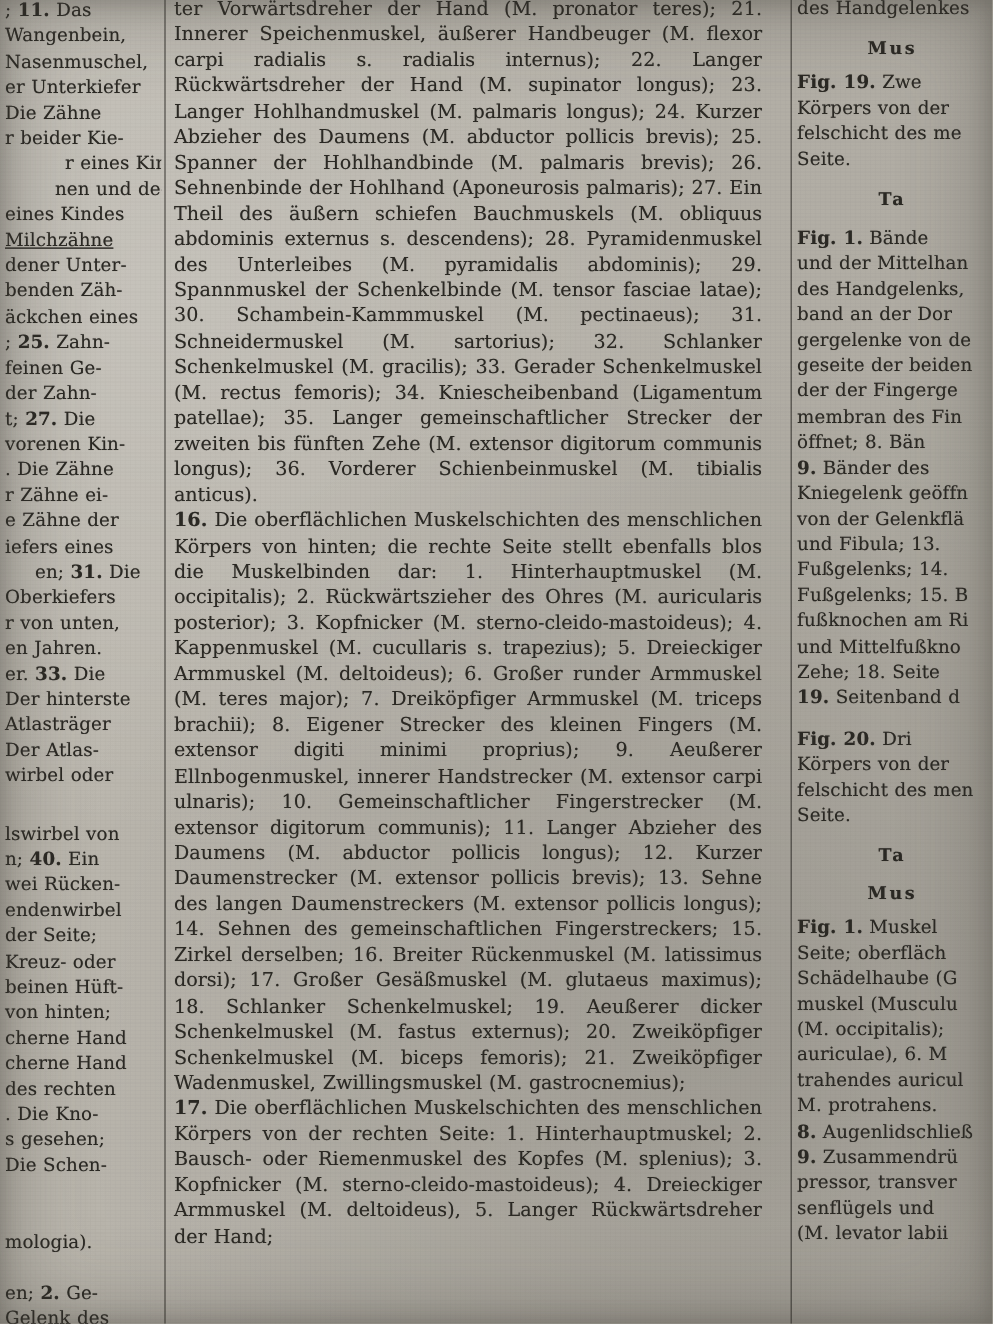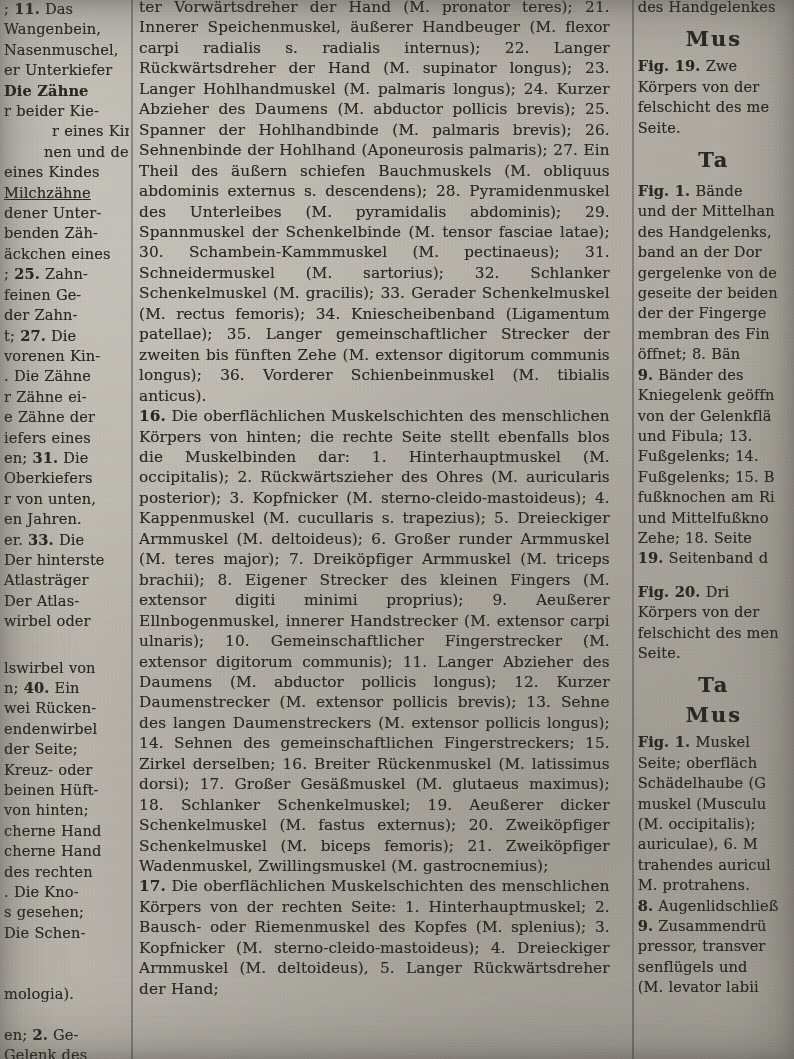--- a/index.html
+++ b/index.html
@@ -83,21 +83,21 @@
   .lat { font-family: "DejaVu Serif", serif; letter-spacing: 0px; }
   .heading {
     text-align: center;
     font-weight: 700;
     font-size: 16px;
     line-height: 26px;
     letter-spacing: 1px;
     color: #2b2924;
   }
   .heading.big {
-    font-size: 21px;
+    font-size: 14px;
     letter-spacing: 2px;
   }
   .gap { height: 9px; }
   .gap-sm { height: 4px; }
   .clip-top { margin-top: -3px; }
   
   .vig {
     position: absolute;
     inset: 0;
     pointer-events: none;
@@ -110,39 +110,39 @@
 <div class="page">
 
   <div class="columns">
 
     <div class="col col-left">
       <div class="txt clip-top" id="left-col">
           <div style="white-space: pre; min-height: 20.4px;">⁠; <b>11.</b> Das</div>
           <div style="white-space: pre; min-height: 20.4px;">Wangenbein,</div>
           <div style="white-space: pre; min-height: 20.4px;">Nasenmuschel,</div>
           <div style="white-space: pre; min-height: 20.4px;">er Unterkiefer</div>
-          <div style="white-space: pre; min-height: 20.4px; font-weight: bold;">Die Zähne</div>
+          <div style="white-space: pre; min-height: 20.4px;">Die Zähne</div>
           <div style="white-space: pre; min-height: 20.4px;">r beider Kie-</div>
           <div style="white-space: pre; min-height: 20.4px; margin-left: 48px;">r eines Kin-</div>
           <div style="white-space: pre; min-height: 20.4px; margin-left: 40px;">nen und de-</div>
           <div style="white-space: pre; min-height: 20.4px;">eines Kindes</div>
           <div style="white-space: pre; min-height: 20.4px; text-decoration: underline;">Milchzähne</div>
           <div style="white-space: pre; min-height: 20.4px;">dener Unter-</div>
           <div style="white-space: pre; min-height: 20.4px;">benden Zäh-</div>
           <div style="white-space: pre; min-height: 20.4px;">äckchen eines</div>
           <div style="white-space: pre; min-height: 20.4px;">; <b>25.</b> Zahn-</div>
           <div style="white-space: pre; min-height: 20.4px;">feinen Ge-</div>
           <div style="white-space: pre; min-height: 20.4px;">der Zahn-</div>
           <div style="white-space: pre; min-height: 20.4px;">t; <b>27.</b> Die</div>
           <div style="white-space: pre; min-height: 20.4px;">vorenen Kin-</div>
           <div style="white-space: pre; min-height: 20.4px;">. Die Zähne</div>
           <div style="white-space: pre; min-height: 20.4px;">r Zähne ei-</div>
           <div style="white-space: pre; min-height: 20.4px;">e Zähne der</div>
           <div style="white-space: pre; min-height: 20.4px;">iefers eines</div>
-          <div style="white-space: pre; min-height: 20.4px;">en; <b>31.</b> Die</div>
+          <div style="white-space: pre; min-height: 20.4px; margin-left: 24px;">en; <b>31.</b> Die</div>
           <div style="white-space: pre; min-height: 20.4px;">Oberkiefers</div>
           <div style="white-space: pre; min-height: 20.4px;">r von unten,</div>
           <div style="white-space: pre; min-height: 20.4px;">en Jahren.</div>
           <div style="white-space: pre; min-height: 20.4px;">er. <b>33.</b> Die</div>
           <div style="white-space: pre; min-height: 20.4px;">Der hinterste</div>
           <div style="white-space: pre; min-height: 20.4px;">Atlasträger</div>
           <div style="white-space: pre; min-height: 20.4px;">Der Atlas-</div>
           <div style="white-space: pre; min-height: 20.4px;">wirbel oder</div>
           <div style="white-space: pre; min-height: 20.4px; margin-top: 26px;">lswirbel von</div>
           <div style="white-space: pre; min-height: 20.4px;">n; <b>40.</b> Ein</div>

